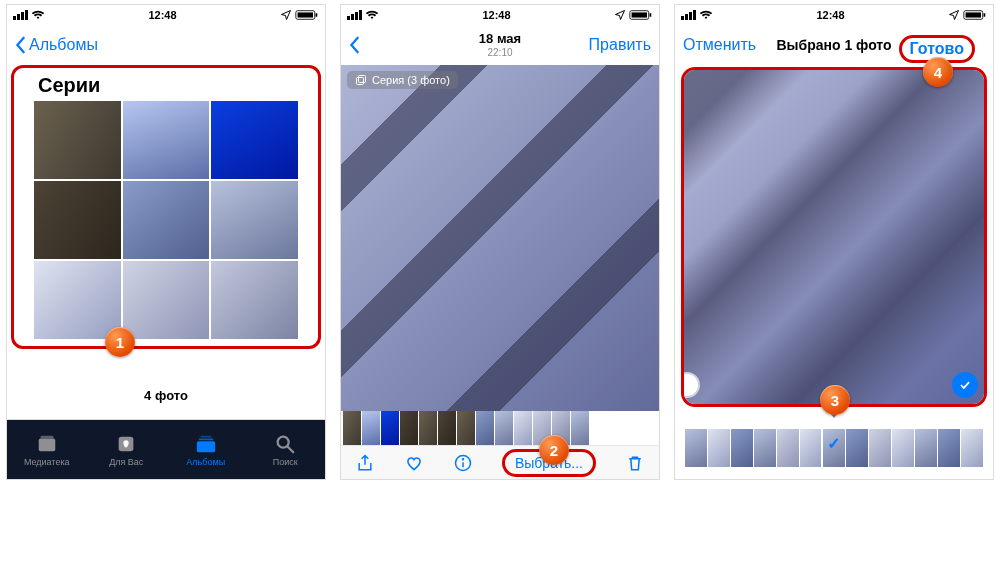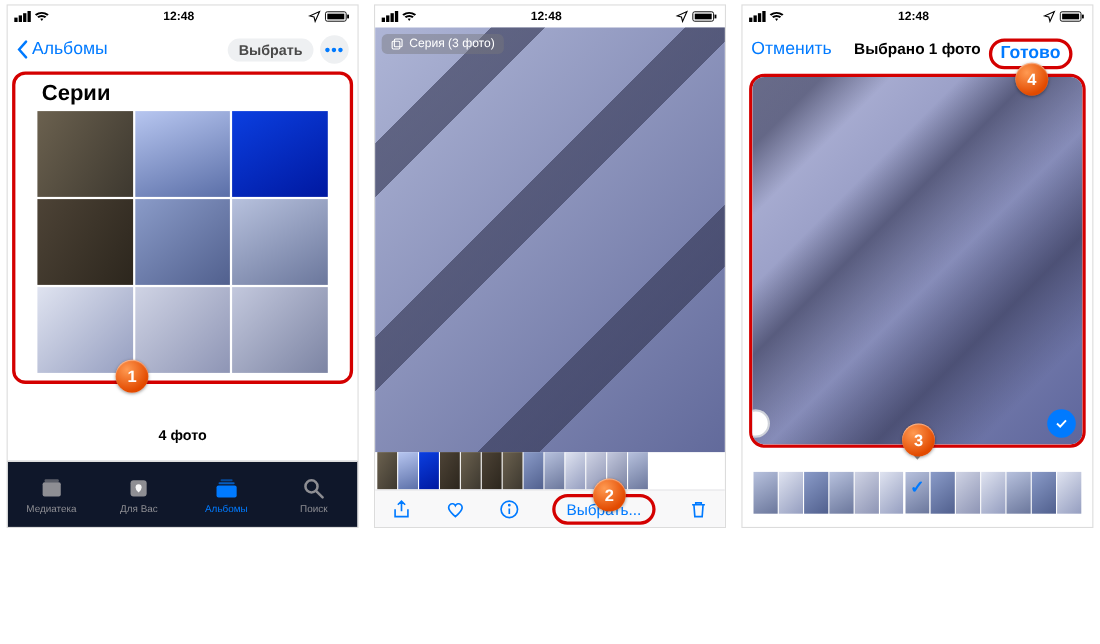--- a/index.html
+++ b/index.html
@@ -235,26 +235,20 @@
     </div>
   </div>
 
   <div class="navbar">
     <div class="back ios-blue">
       <svg width="12" height="18" viewBox="0 0 12 20">
           <path d="M9 2 L2 10 L9 18" fill="none" stroke="#007aff" stroke-width="2.5" stroke-linecap="round"></path>
         </svg>
       <span>Альбомы</span>
     </div>
-    <div class="nav-right">
-      <span class="pill">Выбрать</span>
-      <span class="more-btn">
-          <span class="dots">•••</span>
-        </span>
-    </div>
   </div>
 
   <div class="content">
     <div class="album-box">
       <div class="album-title">Серии</div>
       <div class="grid">
         <div class="thumb t1"></div>
         <div class="thumb t2"></div>
         <div class="thumb t3"></div>
         <div class="thumb t4"></div>
@@ -321,20 +315,32 @@
           <path d="M3 11 L21 3 L13 21 L11 13 Z" fill="none" stroke="#000" stroke-width="2"></path>
         </svg>
       <svg width="24" height="12" viewBox="0 0 28 14">
           <rect x="1" y="2" width="22" height="10" rx="2" fill="none" stroke="#000"></rect>
           <rect x="3" y="4" width="18" height="6" fill="#000"></rect>
           <rect x="24" y="5" width="2" height="4" fill="#000"></rect>
         </svg>
     </div>
   </div>
 
+  <div class="navbar">
+    <div class="back ios-blue">
+      <svg width="12" height="18" viewBox="0 0 12 20">
+          <path d="M9 2 L2 10 L9 18" fill="none" stroke="#007aff" stroke-width="2.5" stroke-linecap="round"></path>
+        </svg>
+    </div>
+    <div class="center">
+      <div class="nav-title">18 мая</div>
+      <div class="nav-sub">22:10</div>
+    </div>
+    <span class="nav-btn ios-blue">Править</span>
+  </div>
 
   <div class="content">
     <div class="photo-lg"></div>
     <div class="burst-badge">
       <svg width="12" height="12" viewBox="0 0 24 24">
           <rect x="3" y="7" width="14" height="14" rx="2" fill="none" stroke="#fff" stroke-width="2"></rect>
           <rect x="7" y="3" width="14" height="14" rx="2" fill="none" stroke="#fff" stroke-width="2"></rect>
         </svg>
       <span>Серия (3 фото)</span>
     </div>

